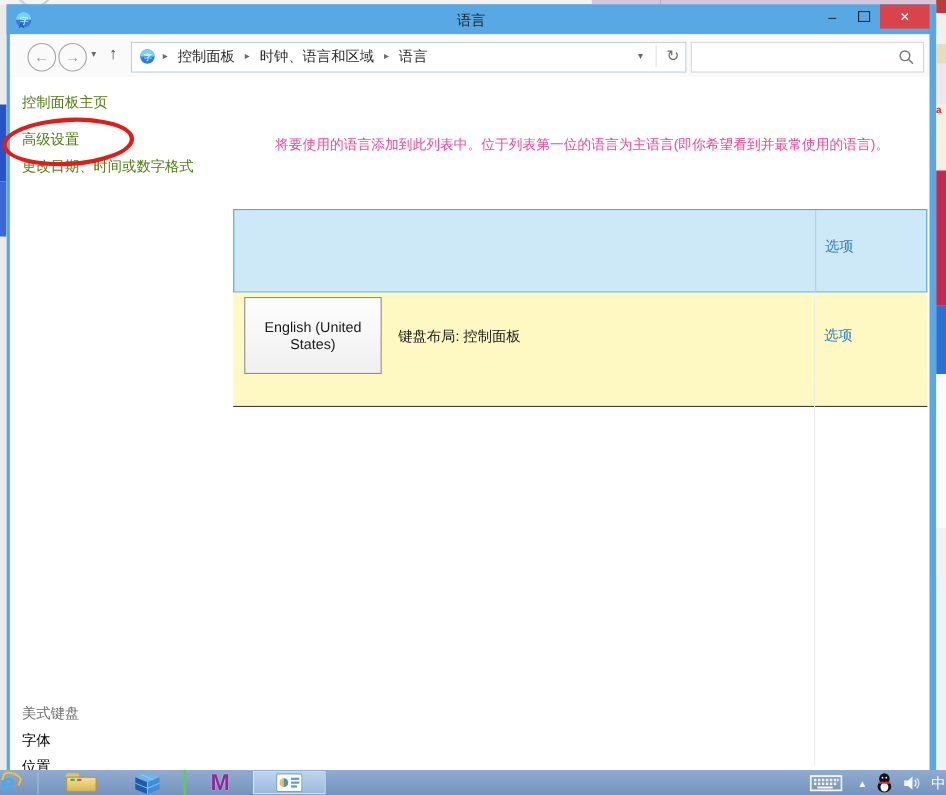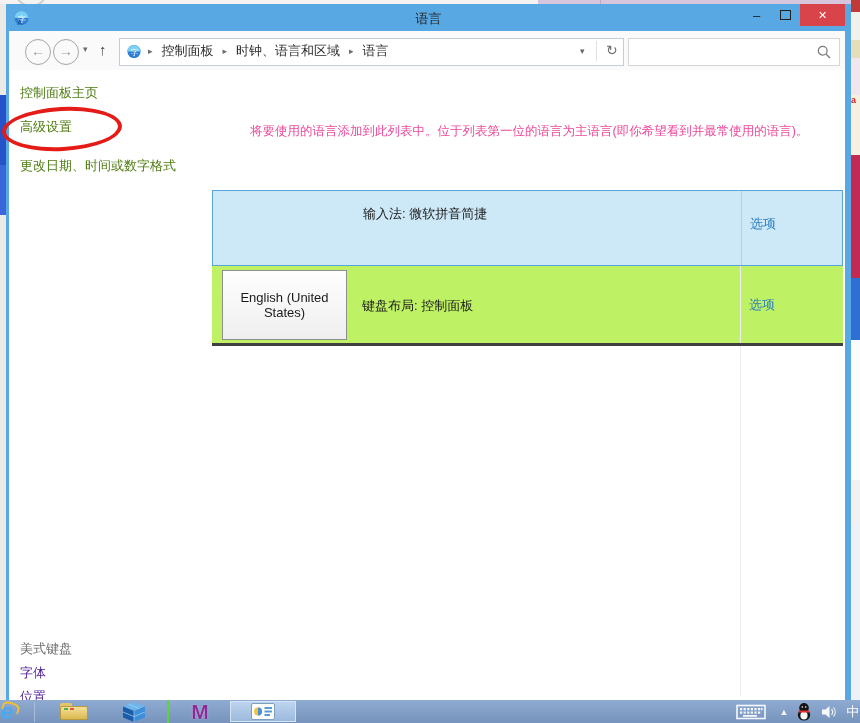--- a/index.html
+++ b/index.html
@@ -42,29 +42,29 @@
   #addr-refresh{position:absolute;left:486px;top:3px;color:#6f6f6f;font-size:14px;}
   #searchbox{position:absolute;left:619px;top:7px;width:210px;height:26px;background:#fff;border:1px solid #d6d6d6;}
   #search-input{position:absolute;left:0;top:0;width:178px;height:24px;border:0;outline:none;padding:0 0 0 10px;
     font-family:inherit;font-size:13px;color:#444;background:transparent;}
   #search-input::placeholder{color:#8a8a8a;opacity:1;}
   #search-icon{position:absolute;right:8px;top:6px;}
 
   #content{left:3px;top:66px;width:836px;height:653px;background:#fff;}
   .side-link{position:absolute;left:11px;font-size:13px;color:#4d7c0f;cursor:pointer;white-space:nowrap;}
   .see-also{color:#6d6d6d;}
-  .blue-link{color:#4c1d95;}
+  .blue-link{color:#000000;}
   #heading{position:absolute;left:213px;top:13px;font-size:19px;color:#1a6fc4;white-space:nowrap;}
   #desc{position:absolute;left:213px;top:53px;font-size:12.5px;color:#ec4899;white-space:nowrap;margin-left:28px;}
   #toolbar{position:absolute;left:213px;top:88px;display:flex;gap:14px;font-size:14px;color:#1a1a1a;}
   #toolbar .disabled{color:#a6a6a6;}
 
   .lang-row{position:absolute;left:203px;width:631px;}
   #row-1{top:120px;height:76px;background:#cde9f7;border:1px solid #58a6d8;box-sizing:border-box;}
-  #row-2{top:196px;height:80px;background:#bef264;border-bottom:3px solid #404040;box-sizing:border-box;}
+  #row-2{top:196px;height:104px;background:#fef9c3;border-bottom:1px solid #404040;box-sizing:border-box;}
   .badge{position:absolute;display:flex;align-items:center;justify-content:center;text-align:center;
     font-size:13px;color:#1a1a1a;border:1px solid #8f8f8f;box-sizing:border-box;padding:2px 8px;}
   #badge-1{left:8px;top:6px;width:126px;height:62px;background:linear-gradient(#fbfbfb,#e3e3e3);}
   #badge-2{left:10px;top:4px;width:125px;height:70px;background:linear-gradient(#fefefe,#efefef);}
   .row-details{position:absolute;left:150px;font-size:13px;line-height:19px;color:#1a1a1a;white-space:nowrap;}
   #details-1{top:13px;}
   #details-2{top:30px;}
   .row-action{position:absolute;left:537px;font-size:13px;color:#2f7fc1;cursor:pointer;}
   #action-1{top:24px;}
   #action-2{top:30px;}
@@ -182,31 +182,30 @@
             <line x1="9.2" y1="9.2" x2="13" y2="13" stroke="#7a7a7a" stroke-width="1.3"></line>
           </svg>
         </span>
       </div>
     </div>
 
     <div class="abs" id="content">
 
       <div class="side-link" style="top:14px;">控制面板主页</div>
       <div class="side-link" style="top:48px;">高级设置</div>
-      <div class="side-link" style="top:87px;font-family:Liberation Serif, serif;">更改日期、时间或数字格式</div>
+      <div class="side-link" style="top:72px;font-family:Liberation Serif, serif;">更改日期、时间或数字格式</div>
       <div class="side-link see-also" style="top:570px;">美式键盘</div>
       <div class="side-link blue-link" style="top:594px;">字体</div>
       <div class="side-link blue-link" style="top:618px;">位置</div>
 
       <div id="desc">将要使用的语言添加到此列表中。位于列表第一位的语言为主语言(即你希望看到并最常使用的语言)。</div>
 
 
       <div class="lang-row" id="row-1">
         <div class="row-details" id="details-1">
-          <div>输入法: 微软拼音简捷</div>
         </div>
         <div class="row-celldiv"></div>
         <div class="row-action" id="action-1">选项</div>
       </div>
 
       <div class="lang-row" id="row-2">
         <div class="badge" id="badge-2">English (United States)</div>
         <div class="row-details" id="details-2">
           <div>键盘布局: 控制面板</div>
         </div>

